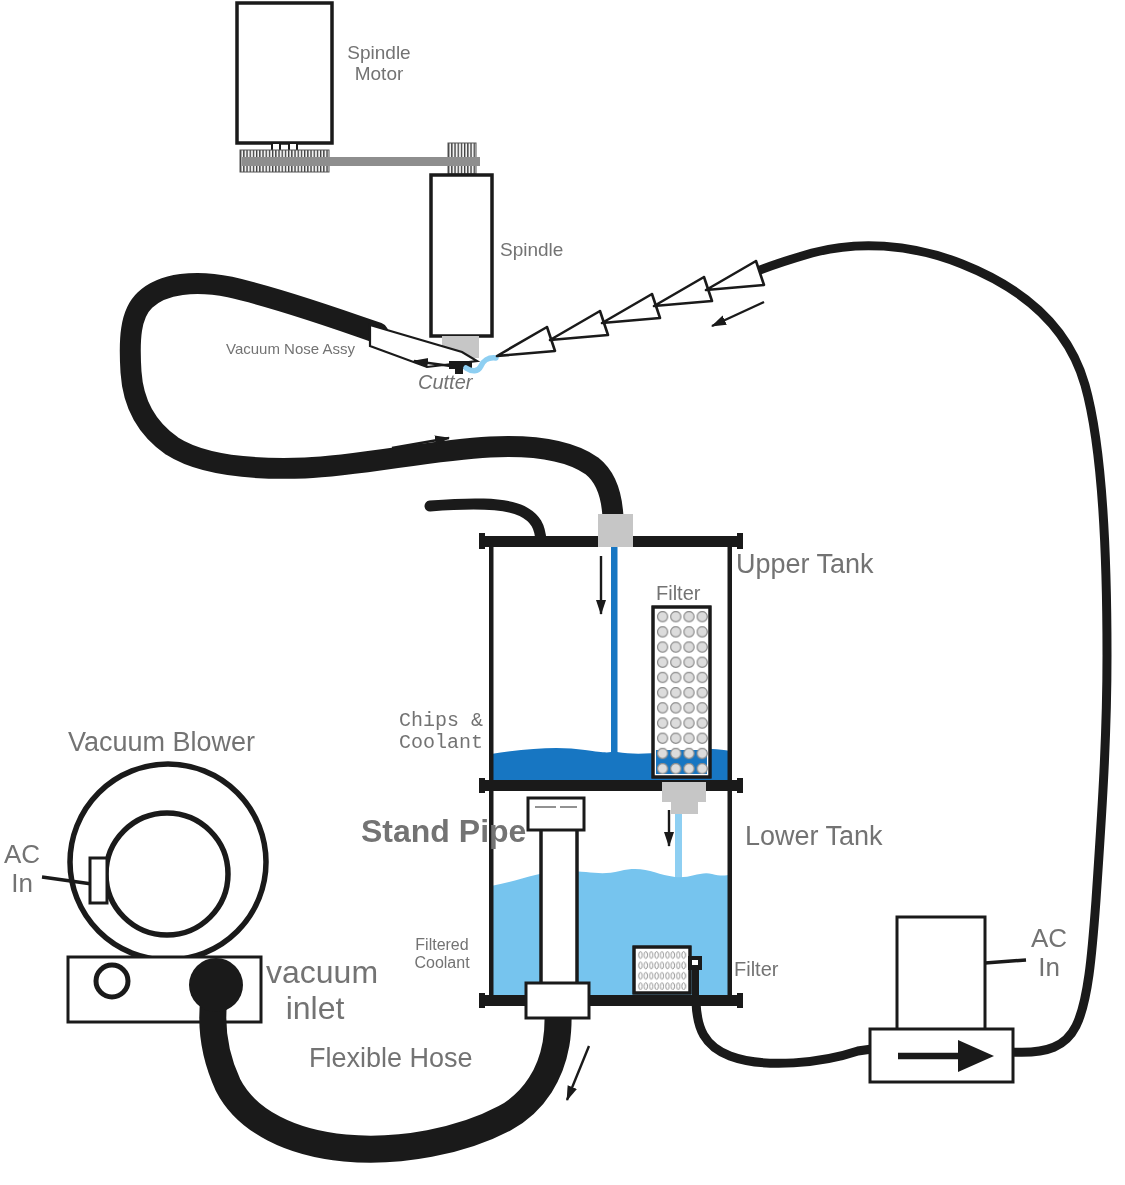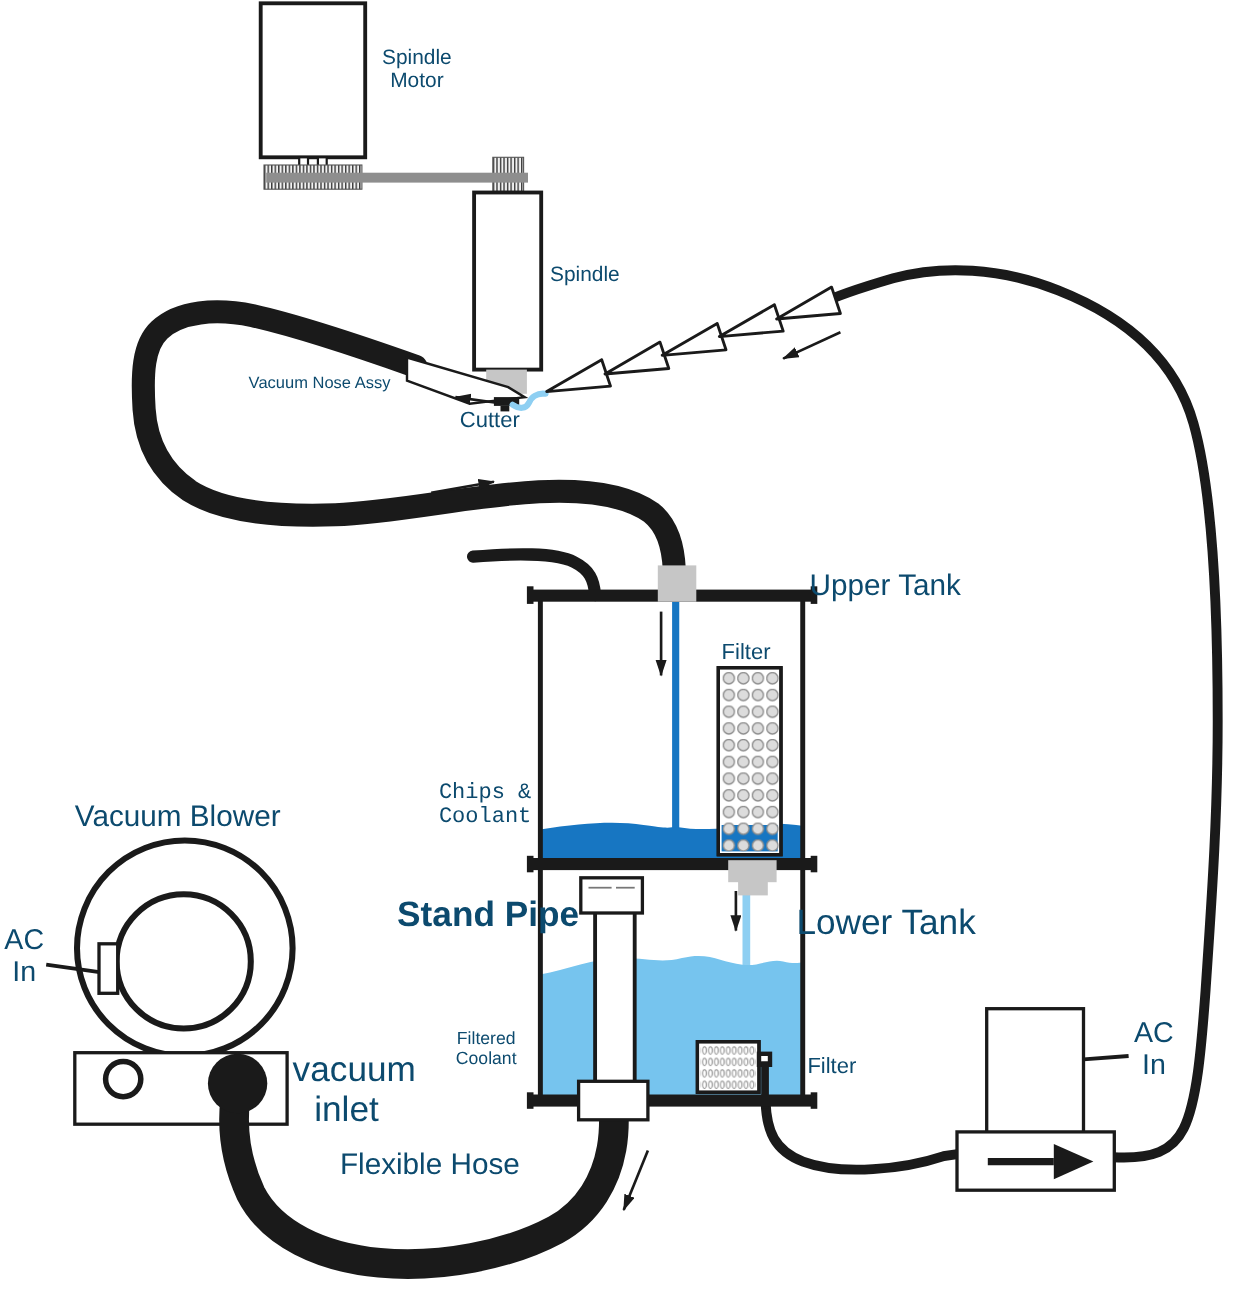--- a/index.html
+++ b/index.html
@@ -1,19 +1,19 @@
 <!DOCTYPE html>
 <html><head>
 <meta charset="utf-8">
 <style>
   html,body{margin:0;padding:0;background:#fff;}
   .stage{position:relative;width:1125px;height:1185px;background:#fff;overflow:hidden;
          font-family:"Liberation Sans",sans-serif;color:#1a1a1a;}
   .stage svg{position:absolute;left:0;top:0;}
-  .lbl{position:absolute;white-space:pre-line;color:#0c4a6e;line-height:1.12;}
+  .lbl{position:absolute;white-space:pre-line;color:#737373;line-height:1.12;}
   .ctr{text-align:center;}
 </style>
 </head>
 <body>
 
 <div class="stage">
 
 <svg width="1125" height="1185" viewBox="0 0 1125 1185">
   <defs>
     <marker id="ah" markerUnits="userSpaceOnUse" markerWidth="18" markerHeight="14" refX="14" refY="5" orient="auto">
@@ -147,27 +147,27 @@
     <line x1="458" y1="367" x2="414" y2="361" marker-end="url(#ah)"></line>
     <line x1="764" y1="302" x2="712" y2="326" marker-end="url(#ah)"></line>
     <line x1="589" y1="1046" x2="567" y2="1100" marker-end="url(#ah)"></line>
   </g>
 </svg>
 
 <div class="lbl ctr" style="left:329px;top:42px;width:100px;font-size:19px;">Spindle
 Motor</div>
 <div class="lbl" style="left:500px;top:239px;font-size:19px;">Spindle</div>
 <div class="lbl" style="left:226px;top:341px;font-size:15px;">Vacuum Nose Assy</div>
-<div class="lbl" style="left:418px;top:371px;font-size:20px;">Cutter</div>
-<div class="lbl" style="left:736px;top:517px;font-size:27px;">Upper Tank</div>
+<div class="lbl" style="left:418px;top:371px;font-size:20px;font-style:italic;">Cutter</div>
+<div class="lbl" style="left:736px;top:549px;font-size:27px;">Upper Tank</div>
 <div class="lbl" style="left:656px;top:582px;font-size:20px;">Filter</div>
 <div class="lbl ctr" style="left:399px;top:710px;width:84px;font-size:20px;font-family:Liberation Mono, monospace;">Chips &amp;
 Coolant</div>
 <div class="lbl" style="left:361px;top:814px;font-size:32px;font-weight:bold;">Stand Pipe</div>
-<div class="lbl" style="left:724px;top:821px;font-size:32px;">Lower Tank</div>
+<div class="lbl" style="left:745px;top:821px;font-size:27px;">Lower Tank</div>
 <div class="lbl ctr" style="left:399px;top:936px;width:86px;font-size:16px;">Filtered
 Coolant</div>
 <div class="lbl" style="left:734px;top:958px;font-size:20px;">Filter</div>
 <div class="lbl" style="left:68px;top:727px;font-size:27px;text-align:center;">Vacuum Blower</div>
 <div class="lbl ctr" style="left:0px;top:840px;width:44px;font-size:26px;">AC
 In</div>
 <div class="lbl ctr" style="left:266px;top:955px;width:98px;font-size:32px;">vacuum
 inlet</div>
 <div class="lbl" style="left:309px;top:1043px;font-size:27px;text-align:center;">Flexible Hose</div>
 <div class="lbl ctr" style="left:1026px;top:924px;width:46px;font-size:26px;">AC

